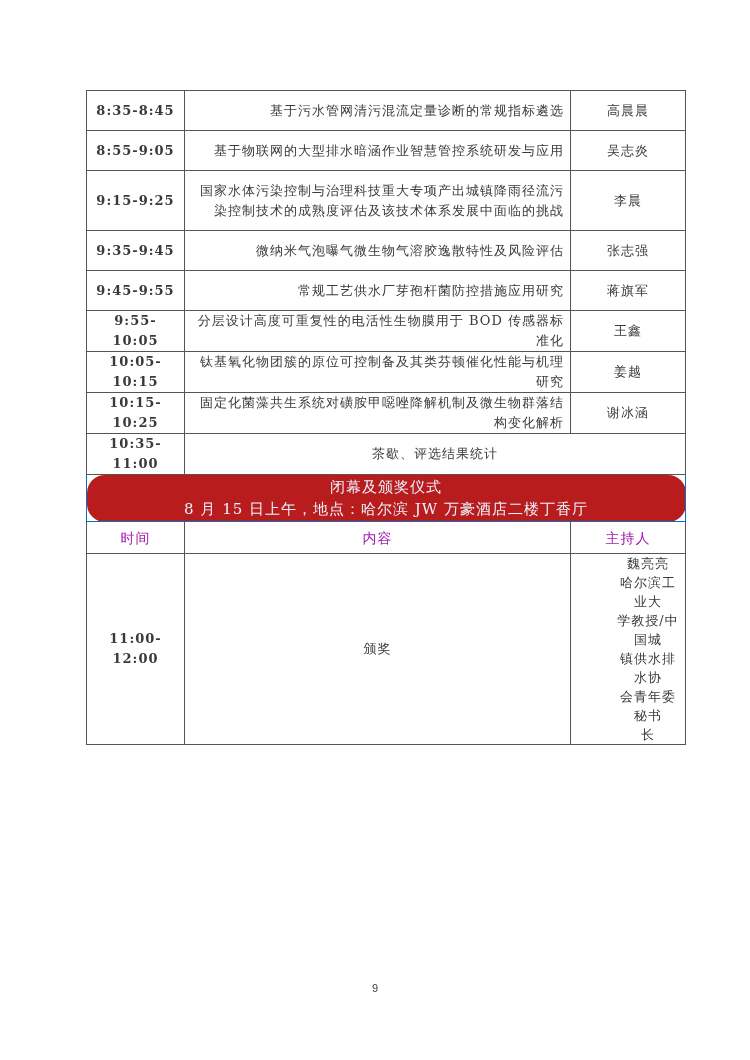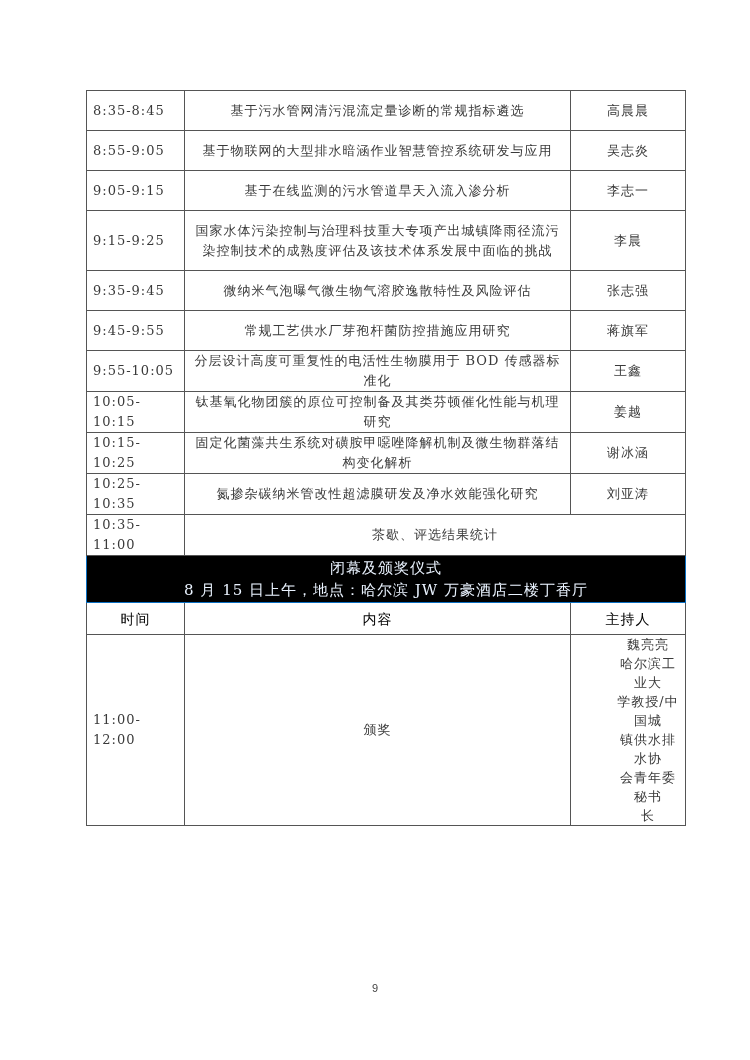--- a/index.html
+++ b/index.html
@@ -3,27 +3,27 @@
 <meta charset="utf-8">
 <style>
   html, body { margin:0; padding:0; background:#ffffff; }
   body { width:750px; height:1060px; position:relative; overflow:hidden;
          font-family:"DejaVu Serif","Liberation Serif",serif; color:#333; }
   .page { position:absolute; left:0; top:0; width:750px; height:1060px; background:#fff; }
   table.sched { position:absolute; left:86px; top:90px; width:599px;
                 border-collapse:collapse; table-layout:fixed; }
   table.sched td { border:1px solid #555; font-size:13px; line-height:20px;
                    padding:0 6px; vertical-align:middle; color:#3a3a3a; letter-spacing:1px; }
-  td.time { text-align:left; letter-spacing:0; font-size:13px; padding:0 2px; }
-  td.title { text-align:center; }
+  td.time { text-align:center; letter-spacing:0; font-size:13px; padding:0 2px;font-weight:bold; }
+  td.title { text-align:right; }
   td.speaker { text-align:center; }
   td.center { text-align:center; }
-  tr.blue td { background:#000000; color:#eaf3ff; text-align:center; font-size:15px;
-               line-height:22px; letter-spacing:1px; border-color:#0a6fc2; padding:1px 4px; }
-  tr.head td { text-align:center; color:#000000; font-size:14px; }
+  tr.blue td { background:#b91c1c; color:#eaf3ff; text-align:center; font-size:15px;
+               line-height:22px; letter-spacing:1px; border-color:#0a6fc2; padding:1px 4px;border-radius:18px; }
+  tr.head td { text-align:center; color:#a21caf; font-size:14px; }
   .pagenum { position:absolute; left:0; width:750px; top:982px; text-align:center;
              font-size:11px; color:#444; font-family:"Liberation Sans",sans-serif; }
   .multi div { line-height:19px;margin-left:40px; }
 </style>
 </head>
 <body>
 
 <div class="page">
   <table class="sched">
     <colgroup>
@@ -35,25 +35,20 @@
 
       <tr style="height: 40px;">
           <td class="time">8:35-8:45</td>
           <td class="title">基于污水管网清污混流定量诊断的常规指标遴选</td>
           <td class="speaker">高晨晨</td>
         </tr>
         <tr style="height: 40px;">
           <td class="time">8:55-9:05</td>
           <td class="title">基于物联网的大型排水暗涵作业智慧管控系统研发与应用</td>
           <td class="speaker">吴志炎</td>
-        </tr>
-        <tr style="height: 40px;">
-          <td class="time">9:05-9:15</td>
-          <td class="title">基于在线监测的污水管道旱天入流入渗分析</td>
-          <td class="speaker">李志一</td>
         </tr>
         <tr style="height: 60px;">
           <td class="time">9:15-9:25</td>
           <td class="title">国家水体污染控制与治理科技重大专项产出城镇降雨径流污染控制技术的成熟度评估及该技术体系发展中面临的挑战</td>
           <td class="speaker">李晨</td>
         </tr>
         <tr style="height: 40px;">
           <td class="time">9:35-9:45</td>
           <td class="title">微纳米气泡曝气微生物气溶胶逸散特性及风险评估</td>
           <td class="speaker">张志强</td>
@@ -70,25 +65,20 @@
         </tr>
         <tr style="height: 40px;">
           <td class="time">10:05-10:15</td>
           <td class="title">钛基氧化物团簇的原位可控制备及其类芬顿催化性能与机理研究</td>
           <td class="speaker">姜越</td>
         </tr>
         <tr style="height: 40px;">
           <td class="time">10:15-10:25</td>
           <td class="title">固定化菌藻共生系统对磺胺甲噁唑降解机制及微生物群落结构变化解析</td>
           <td class="speaker">谢冰涵</td>
-        </tr>
-        <tr style="height: 40px;">
-          <td class="time">10:25-10:35</td>
-          <td class="title">氮掺杂碳纳米管改性超滤膜研发及净水效能强化研究</td>
-          <td class="speaker">刘亚涛</td>
         </tr>
         <tr style="height:40px">
         <td class="time">10:35-11:00</td>
         <td class="center" colspan="2">茶歇、评选结果统计</td>
       </tr>
       <tr class="blue">
         <td colspan="3">
           <div>闭幕及颁奖仪式</div>
           <div>8 月 15 日上午，地点：哈尔滨 JW 万豪酒店二楼丁香厅</div>
         </td>

